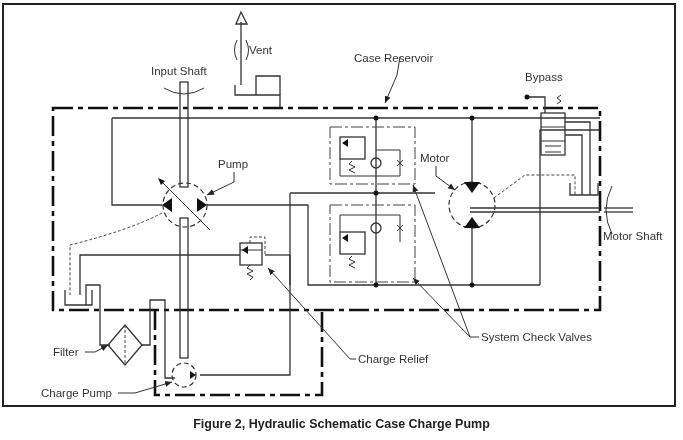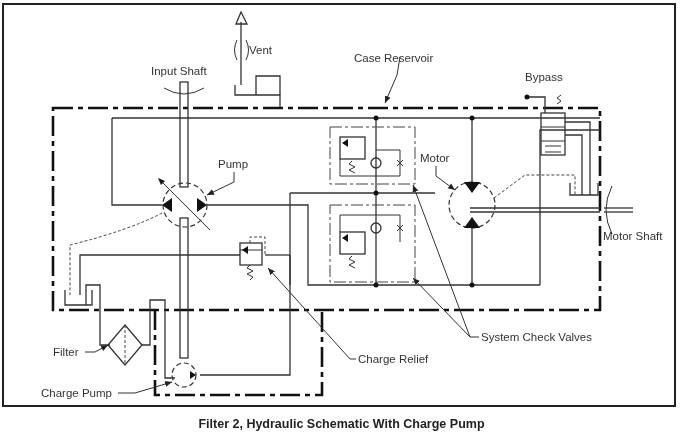--- a/index.html
+++ b/index.html
@@ -168,13 +168,13 @@
     <path class="thin" d="M234,172 L234,182 L207,195" marker-end="url(#arr)"></path>
     <path class="thin" d="M436,166 L436,176 L455,190" marker-end="url(#arr)"></path>
     <path class="thin" d="M85,352 L95,352 L108,345" marker-end="url(#arr)"></path>
     <path class="thin" d="M118,393 L135,393 L172,382" marker-end="url(#arr)"></path>
     <path class="thin" d="M356,359 L350,359 L268,268" marker-end="url(#arr)"></path>
     <path class="thin" d="M479,337 L470,337 L413,278" marker-end="url(#arr)"></path>
     <path class="thin" d="M470,337 L413,185" marker-end="url(#arr)"></path>
   </g>
 </svg>
 
-<div class="cap">Filter 2, Hydraulic Schematic With Charge Pump</div>
+<div class="cap">Figure 2, Hydraulic Schematic Case Charge Pump</div>
 
 </body></html>

